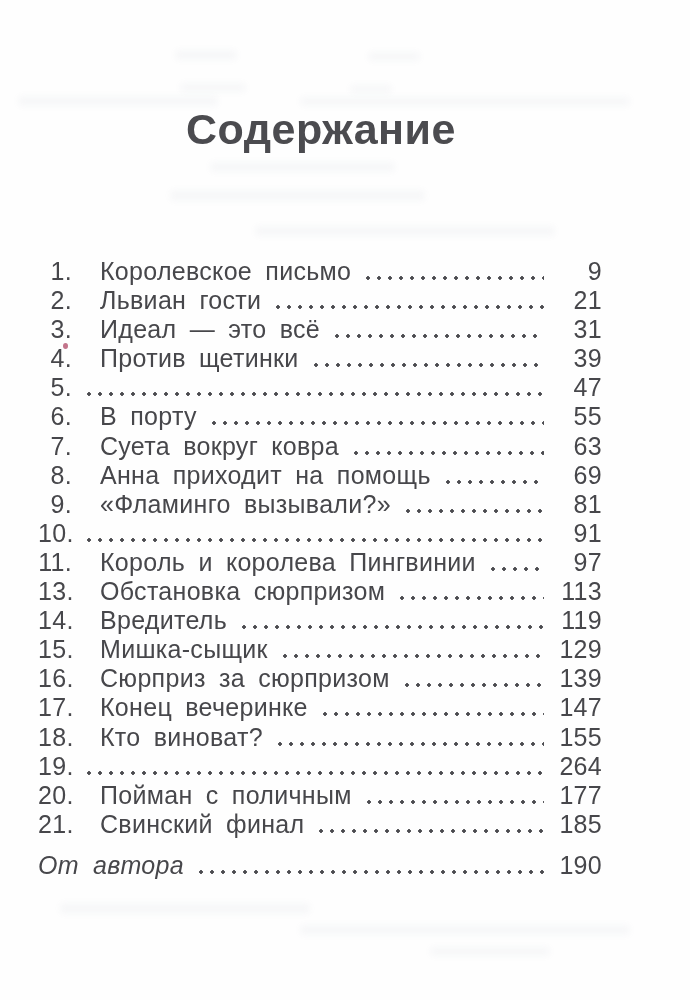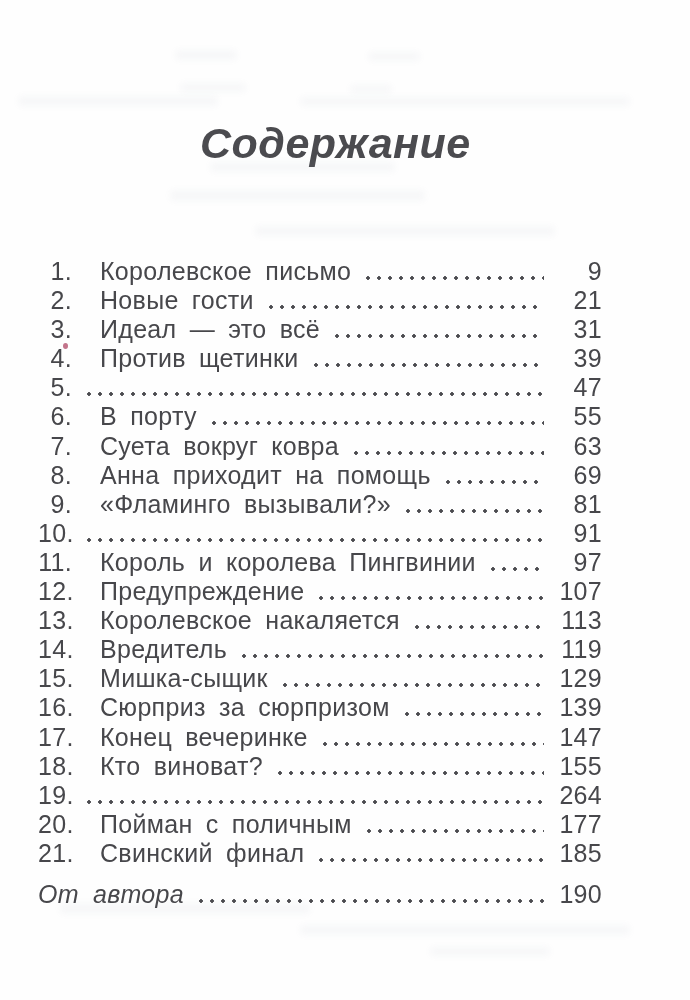--- a/index.html
+++ b/index.html
@@ -13,26 +13,25 @@
     height: 1000px;
     background: #fefefe;
     overflow: hidden;
     font-family: "Liberation Sans", sans-serif;
     color: #47474b;
   }
   .title {
     position: absolute;
     left: 182px;
     top: 101px;
-    margin: 18px;
+    margin: 4px;
     font-size: 43px;
     font-weight: bold;
     letter-spacing: 0.5px;
     color: #4b4b4f;
-    font-style: italic;
   }
   .toc {
     position: absolute;
     left: 38px;
     top: 257px;
     width: 564px;
   }
   .row {
     display: flex;
     align-items: baseline;
@@ -118,21 +117,21 @@
     <div id="toc-entries">
     <div class="row">
       <span class="num">1.</span>
       <span class="rtitle">Королевское письмо</span>
       <span class="leader"></span>
       <span class="page-num">9</span>
     </div>
 
     <div class="row">
       <span class="num">2.</span>
-      <span class="rtitle">Новые гости</span>
+      <span class="rtitle">Львиан гости</span>
       <span class="leader"></span>
       <span class="page-num">21</span>
     </div>
 
     <div class="row">
       <span class="num">3.</span>
       <span class="rtitle">Идеал — это всё</span>
       <span class="leader"></span>
       <span class="page-num">31</span>
     </div>
@@ -184,30 +183,24 @@
       <span class="page-num">91</span>
     </div>
 
     <div class="row">
       <span class="num">11.</span>
       <span class="rtitle">Король и королева Пингвинии</span>
       <span class="leader"></span>
       <span class="page-num">97</span>
     </div>
 
-    <div class="row">
-      <span class="num">12.</span>
-      <span class="rtitle">Предупреждение</span>
-      <span class="leader"></span>
-      <span class="page-num">107</span>
-    </div>
 
     <div class="row">
       <span class="num">13.</span>
-      <span class="rtitle">Королевское накаляется</span>
+      <span class="rtitle">Обстановка сюрпризом</span>
       <span class="leader"></span>
       <span class="page-num">113</span>
     </div>
 
     <div class="row">
       <span class="num">14.</span>
       <span class="rtitle">Вредитель</span>
       <span class="leader"></span>
       <span class="page-num">119</span>
     </div>

